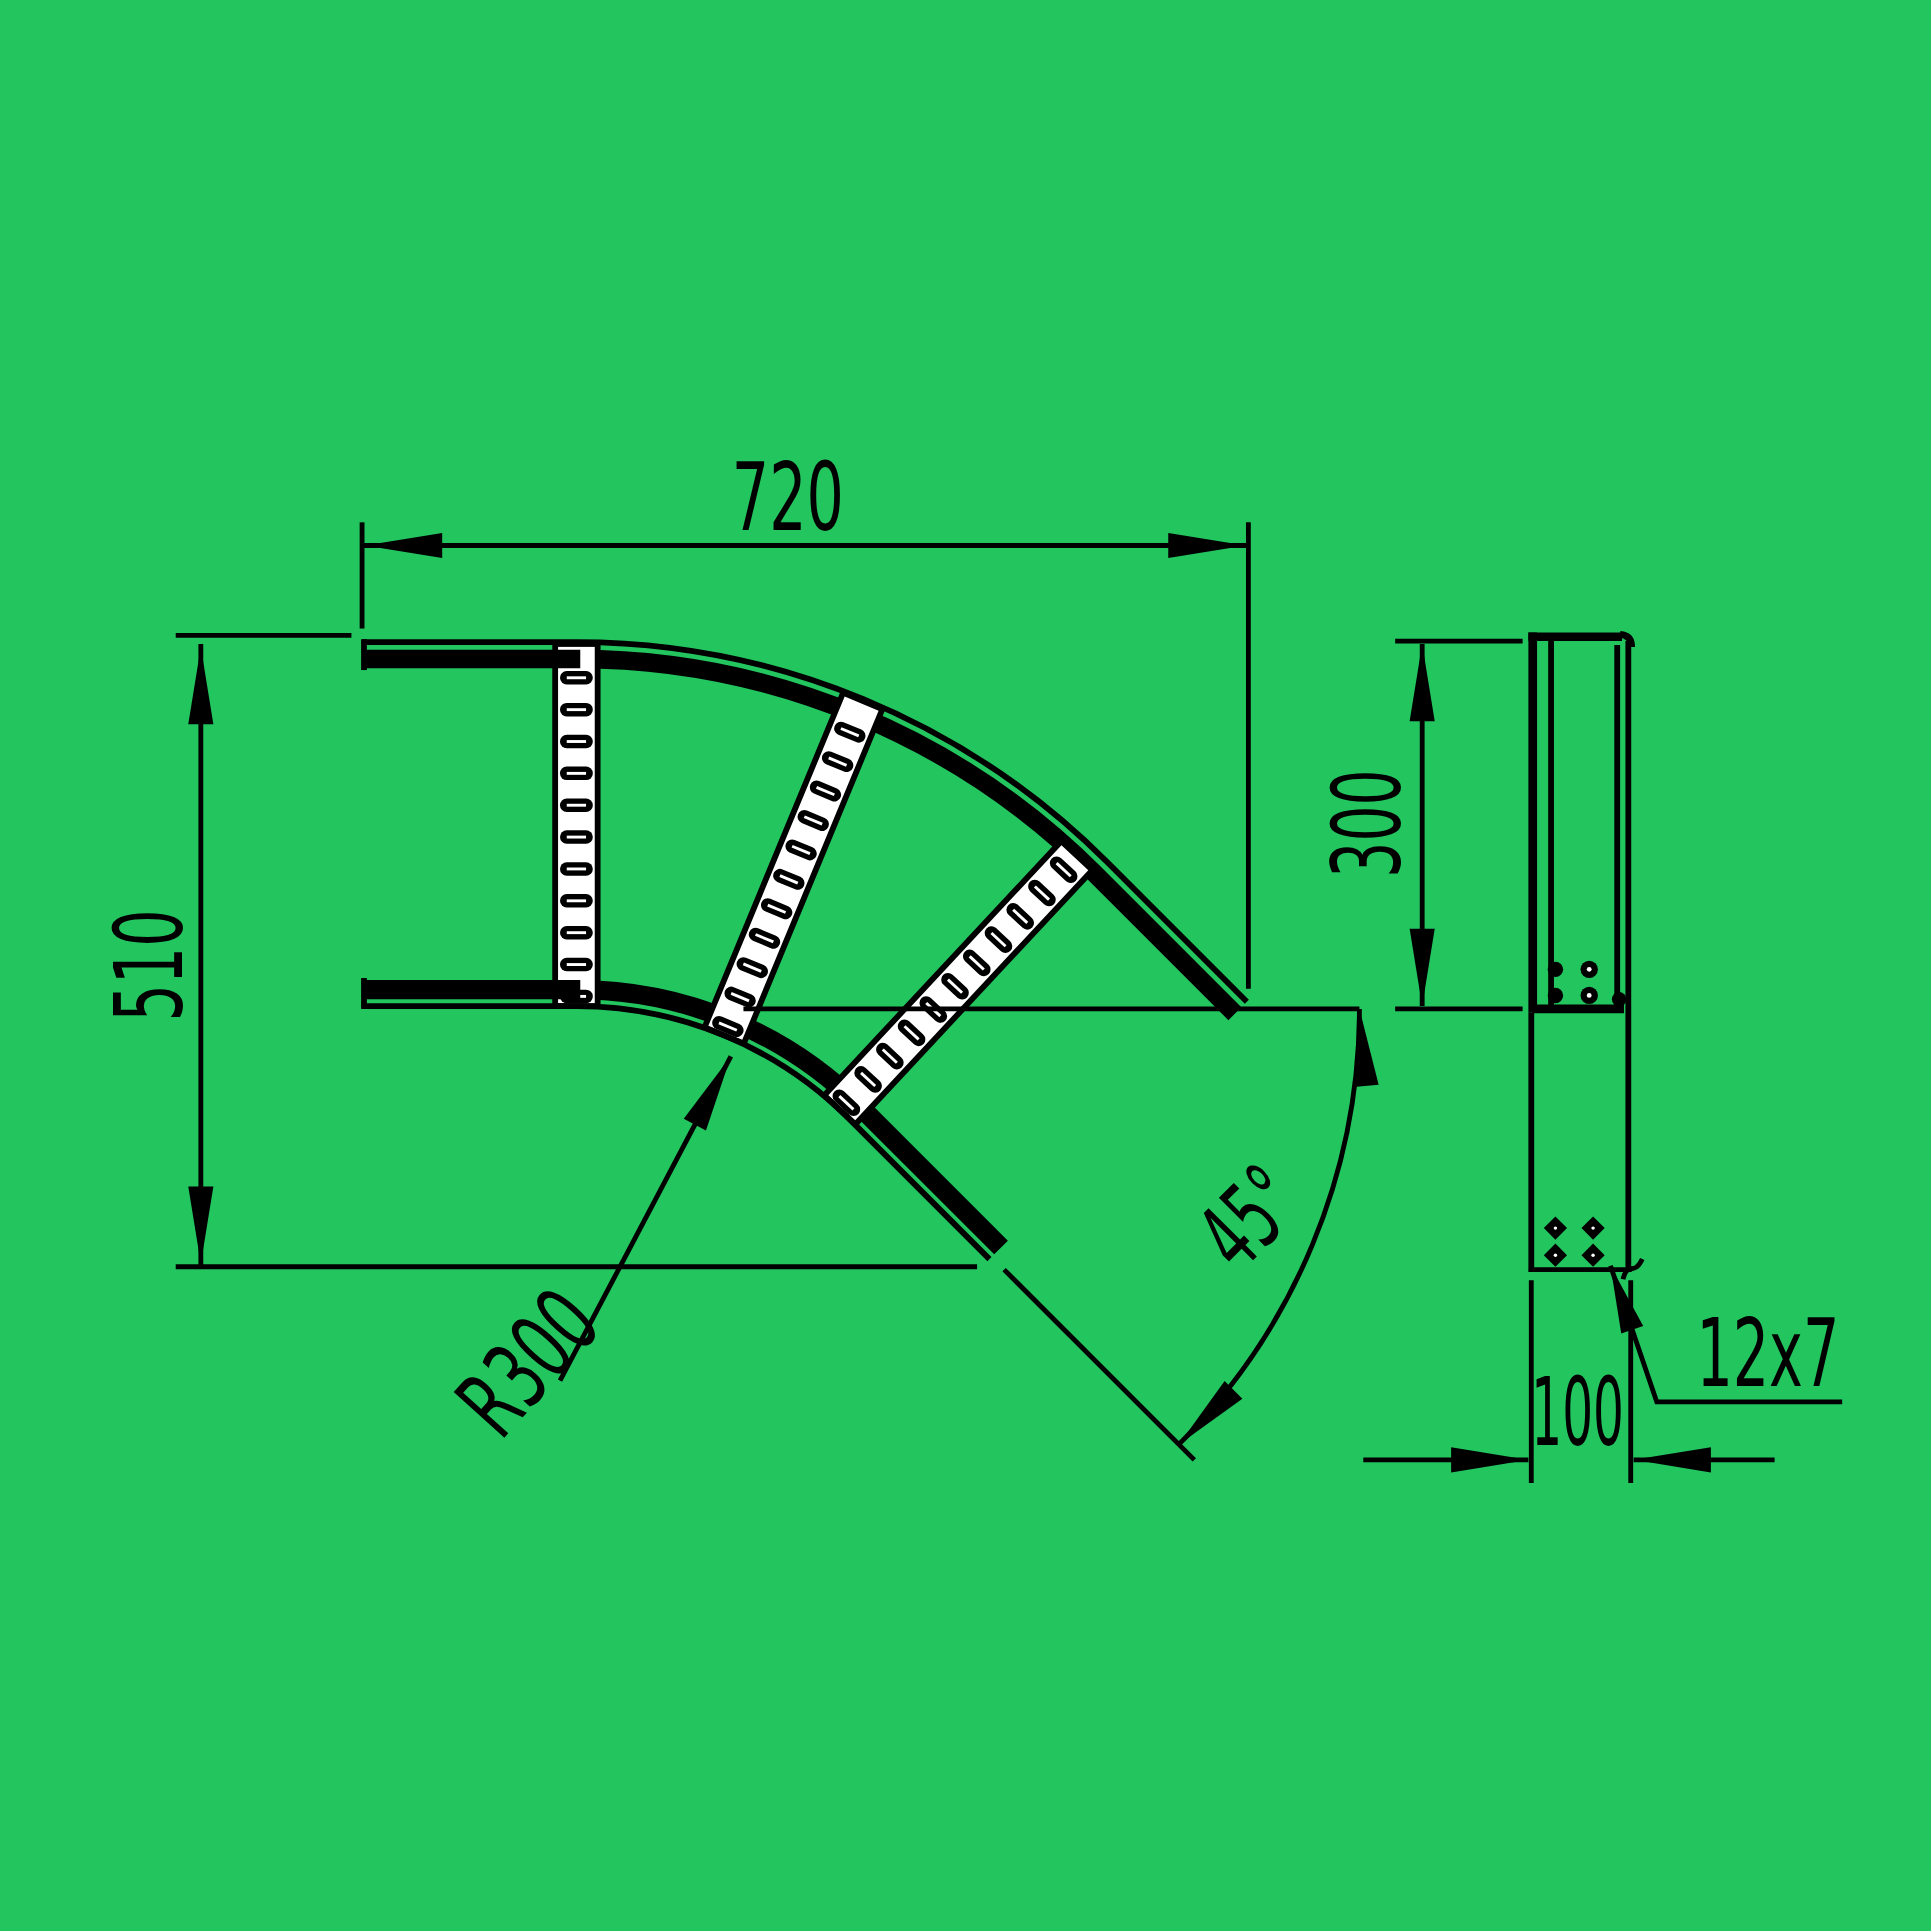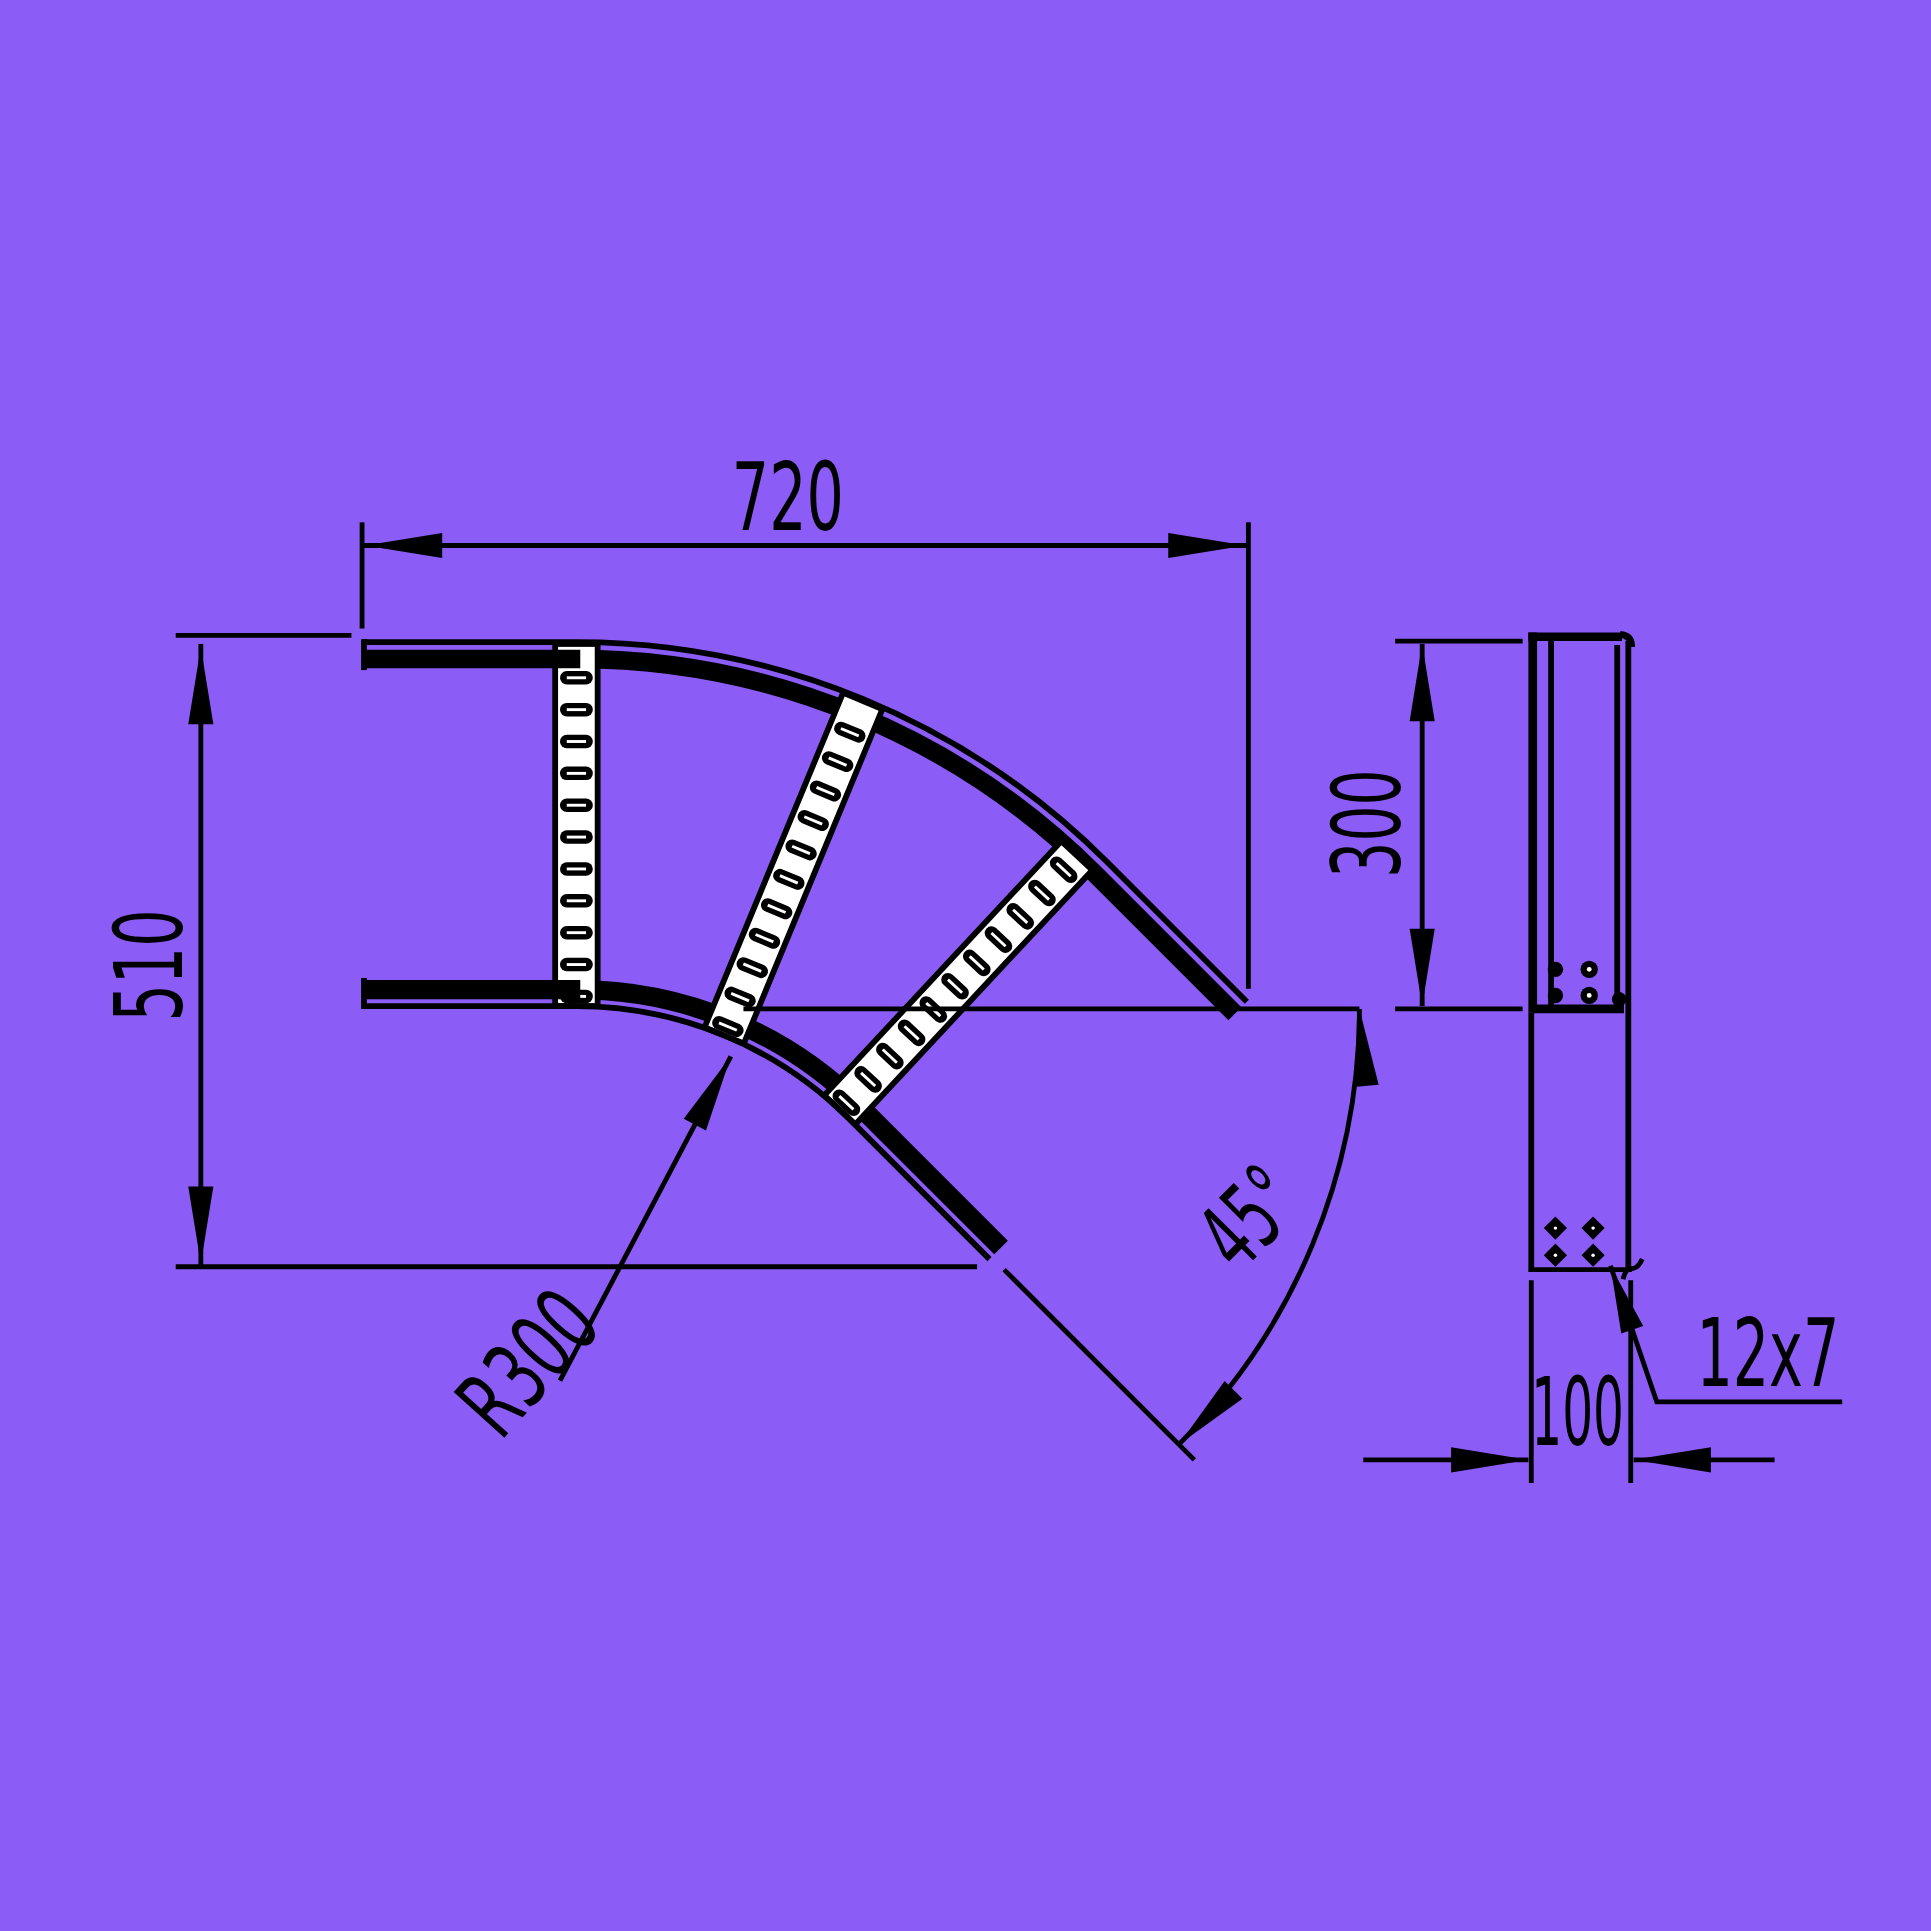--- a/index.html
+++ b/index.html
@@ -1,16 +1,16 @@
 <!DOCTYPE html>
 <html><head>
 <meta charset="utf-8">
 <style>
   html,body{margin:0;padding:0;background:#fff;}
-  .stage{width:1931px;height:1931px;position:relative;background:#8b5cf6;overflow:hidden;}
+  .stage{width:1931px;height:1931px;position:relative;background:#22c55e;overflow:hidden;}
   svg{display:block;}
   text{font-family:"DejaVu Sans","Liberation Sans",sans-serif;fill:#000;}
   .dimtxt{font-size:97px;}
 </style>
 </head>
 <body>
 
 <div class="stage">
 <svg width="1931" height="1931" viewBox="0 0 2000 2000">
 

